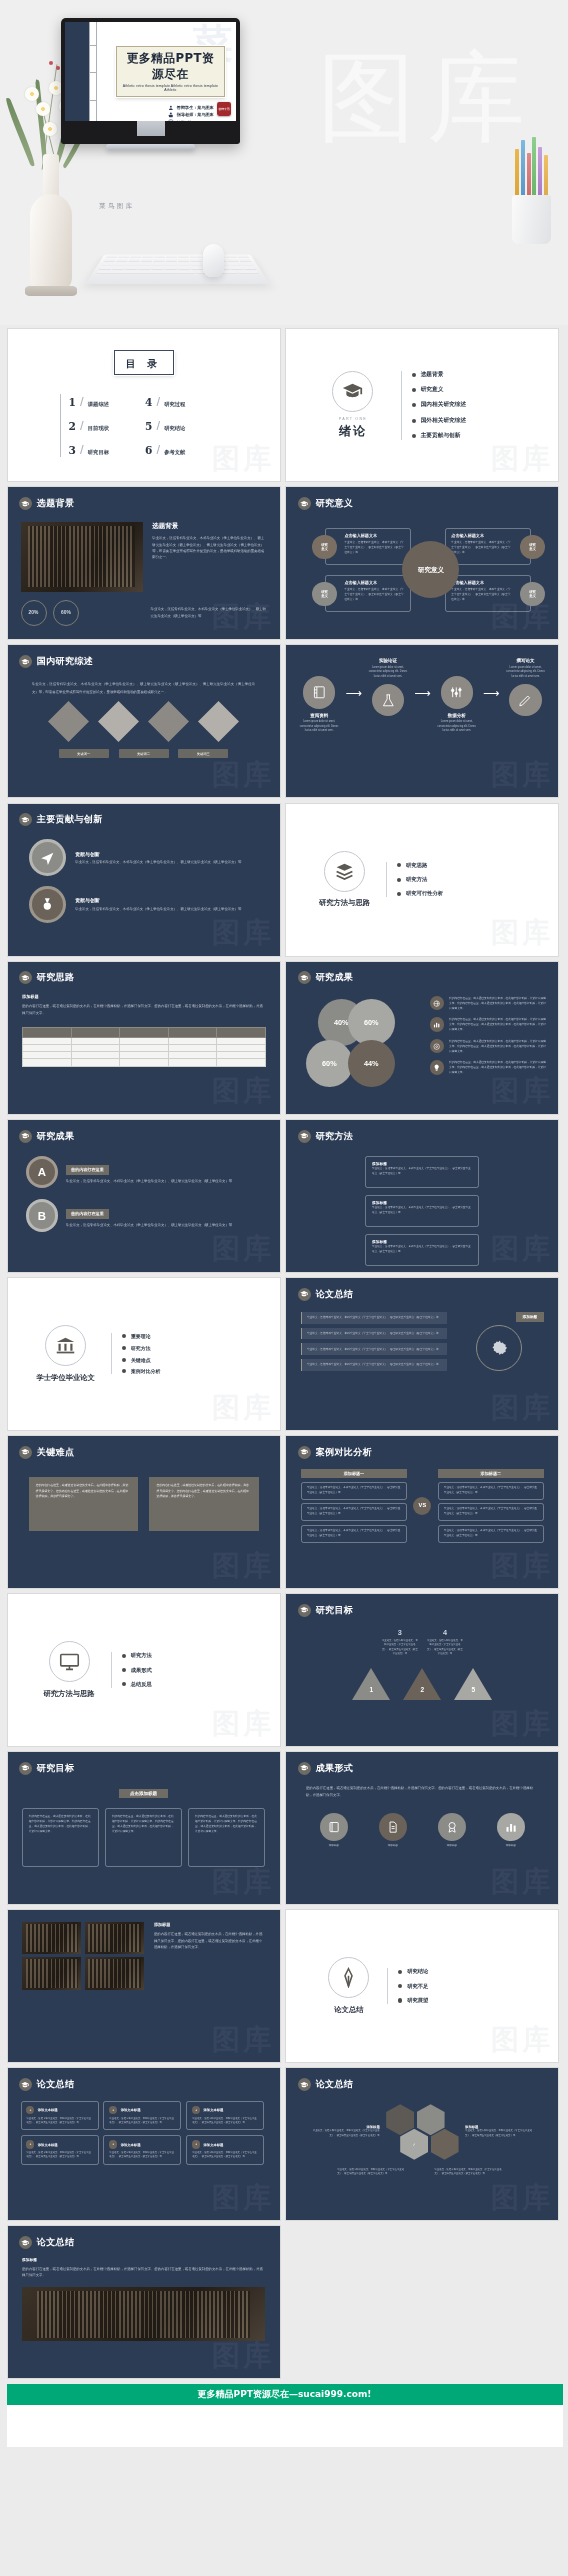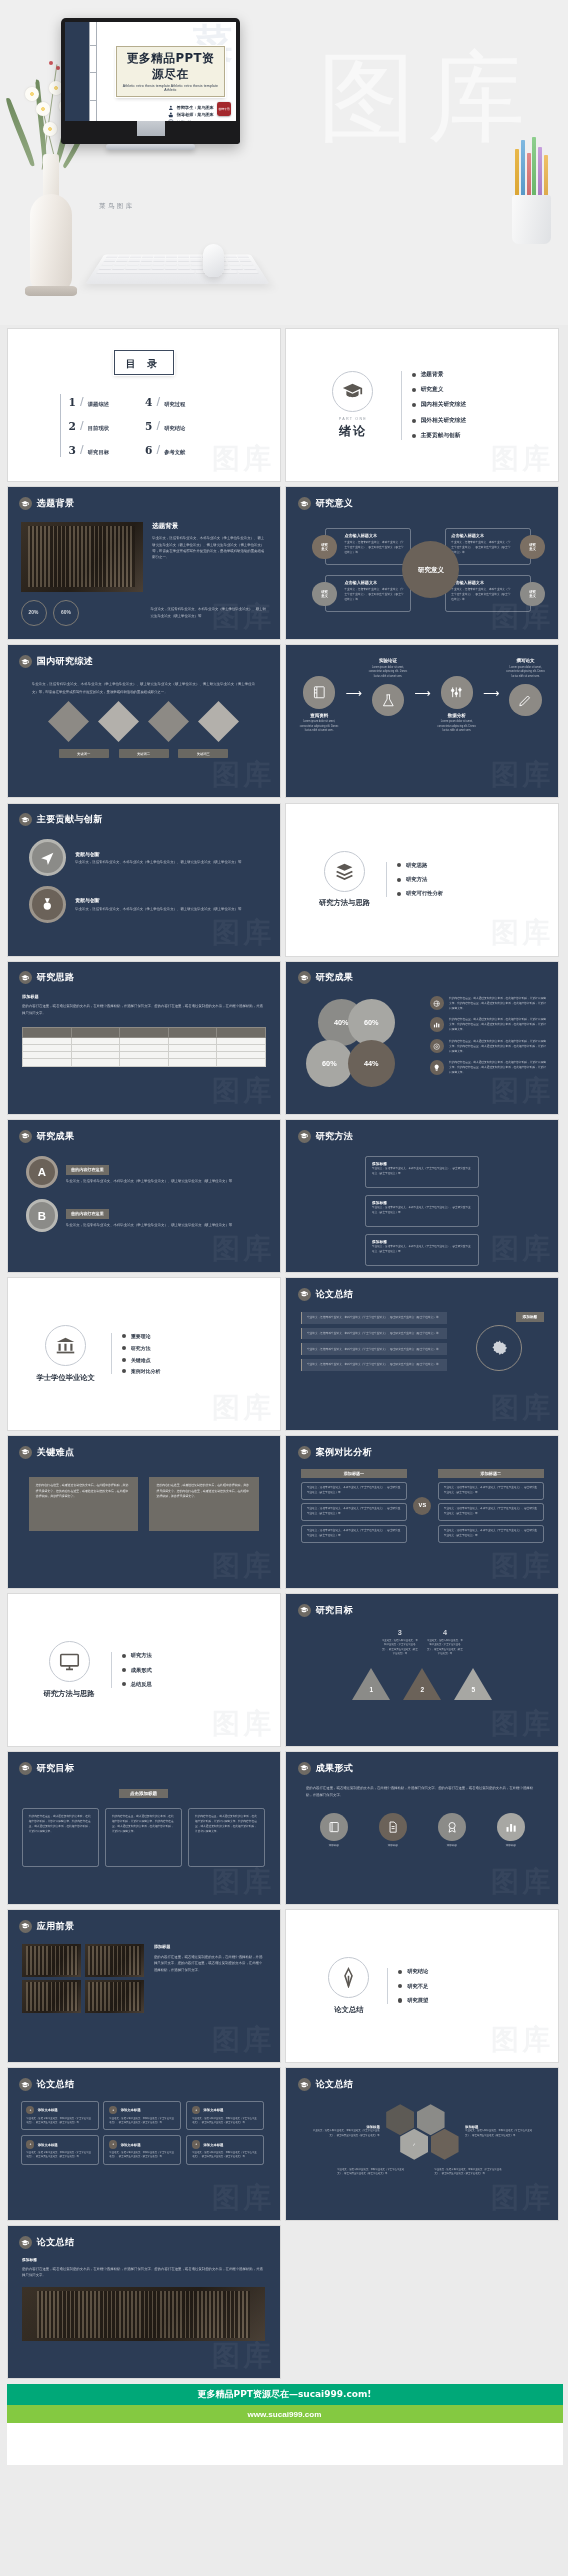--- a/index.html
+++ b/index.html
@@ -1028,29 +1028,20 @@
                 <rect x="17" y="9" width="4" height="12"></rect>
               </svg>
             </div>
           <div class="body-txt" style="font-size:2.6px;margin-top:3.3px">添加标题</div>
         </div>
       </div>
     </div>
 
     <div class="slide">
       <div class="sl-wm">图库</div>
-      <div class="sl-head">
-        <span class="cap-ic">
-            <svg viewBox="0 0 24 24">
-              <path d="M12 3 1 8l11 5 9-4.1V15h2V8z"></path>
-              <path d="M5 11.5v4c0 1.7 3.1 3 7 3s7-1.3 7-3v-4l-7 3.2z"></path>
-            </svg>
-          </span>
-        <span class="sl-title">应用前景</span>
-      </div>
       <div style="display:flex;gap:9.8px;padding:11.4px 14.6px 0">
         <div style="width:122px">
           <div style="display:flex;gap:3.3px;margin-bottom:3.3px">
             <div class="ph-img" style="flex:1;height:32.5px"></div>
             <div class="ph-img" style="flex:1;height:32.5px"></div>
           </div>
           <div style="display:flex;gap:3.3px">
             <div class="ph-img" style="flex:1;height:32.5px"></div>
             <div class="ph-img" style="flex:1;height:32.5px"></div>
           </div>
@@ -1203,18 +1194,17 @@
         <div class="body-txt" style="margin-top:3.3px;line-height:2">您的内容打在这里，或者通过复制您的文本后，在此框中选择粘贴，并选择只保留文字。您的内容打在这里，或者通过复制您的文本后，在此框中选择粘贴，并选择只保留文字。</div>
       </div>
       <div class="ph-img" style="margin:8.1px 14.6px 0;height:54px"></div>
     </div>
 
 
   </div>
 
   <div style="padding:4.9px 6.5px 0">
     <div class="foot-a">更多精品PPT资源尽在—sucai999.com!</div>
-    <div class="foot-b">www.sucai999.com</div>
     <div class="foot-pad"></div>
   </div>
 
 </div>
 
 
 </body></html>

